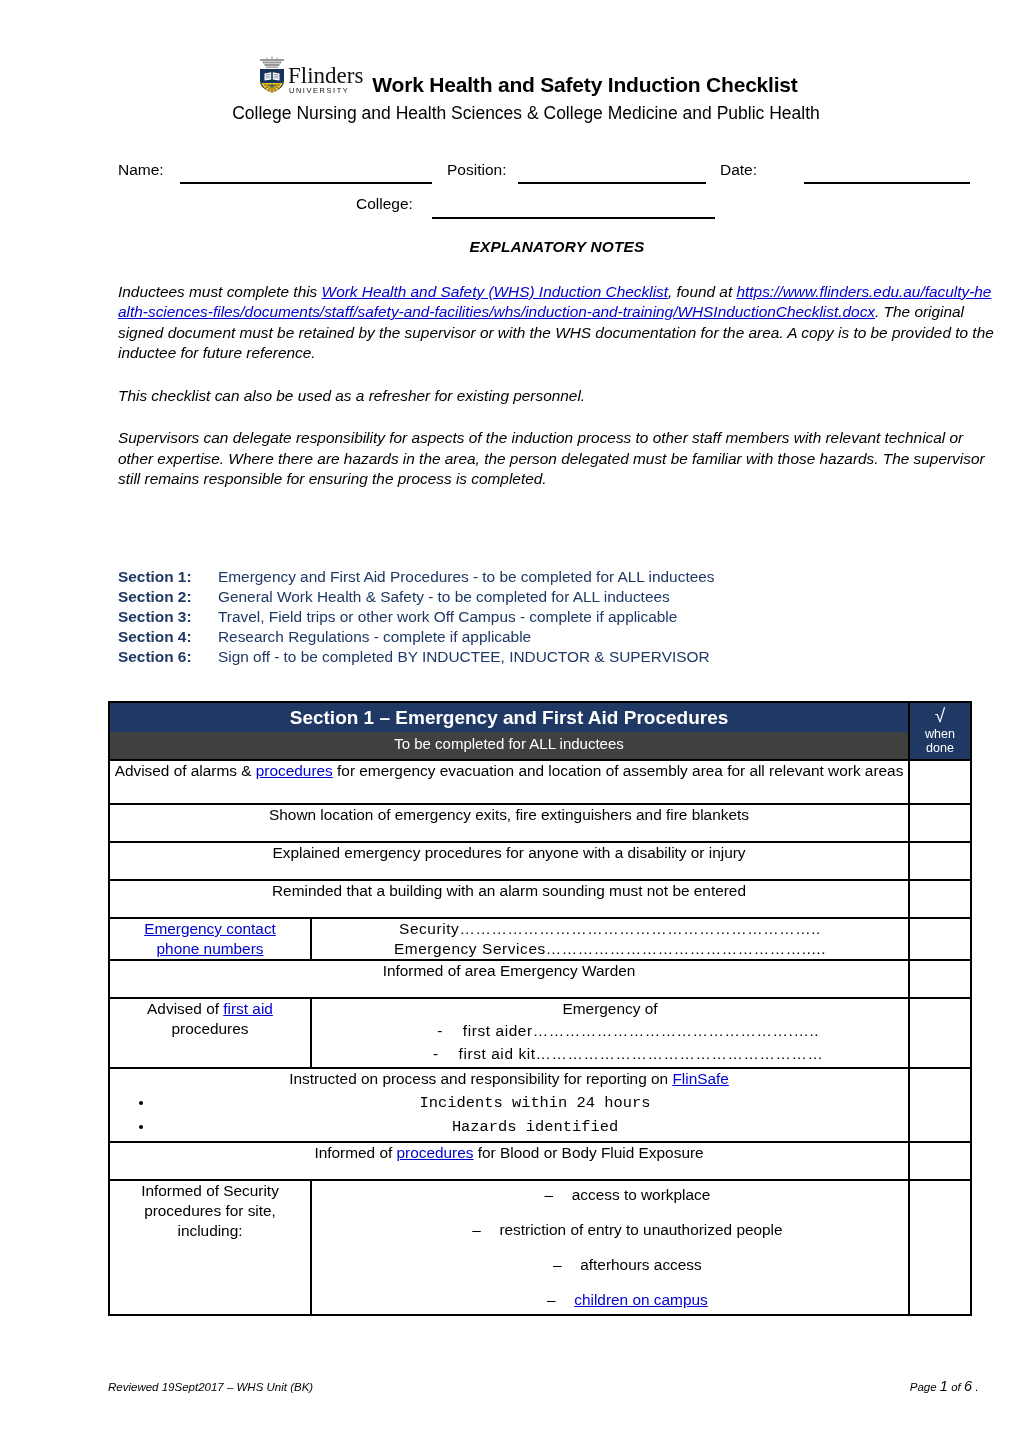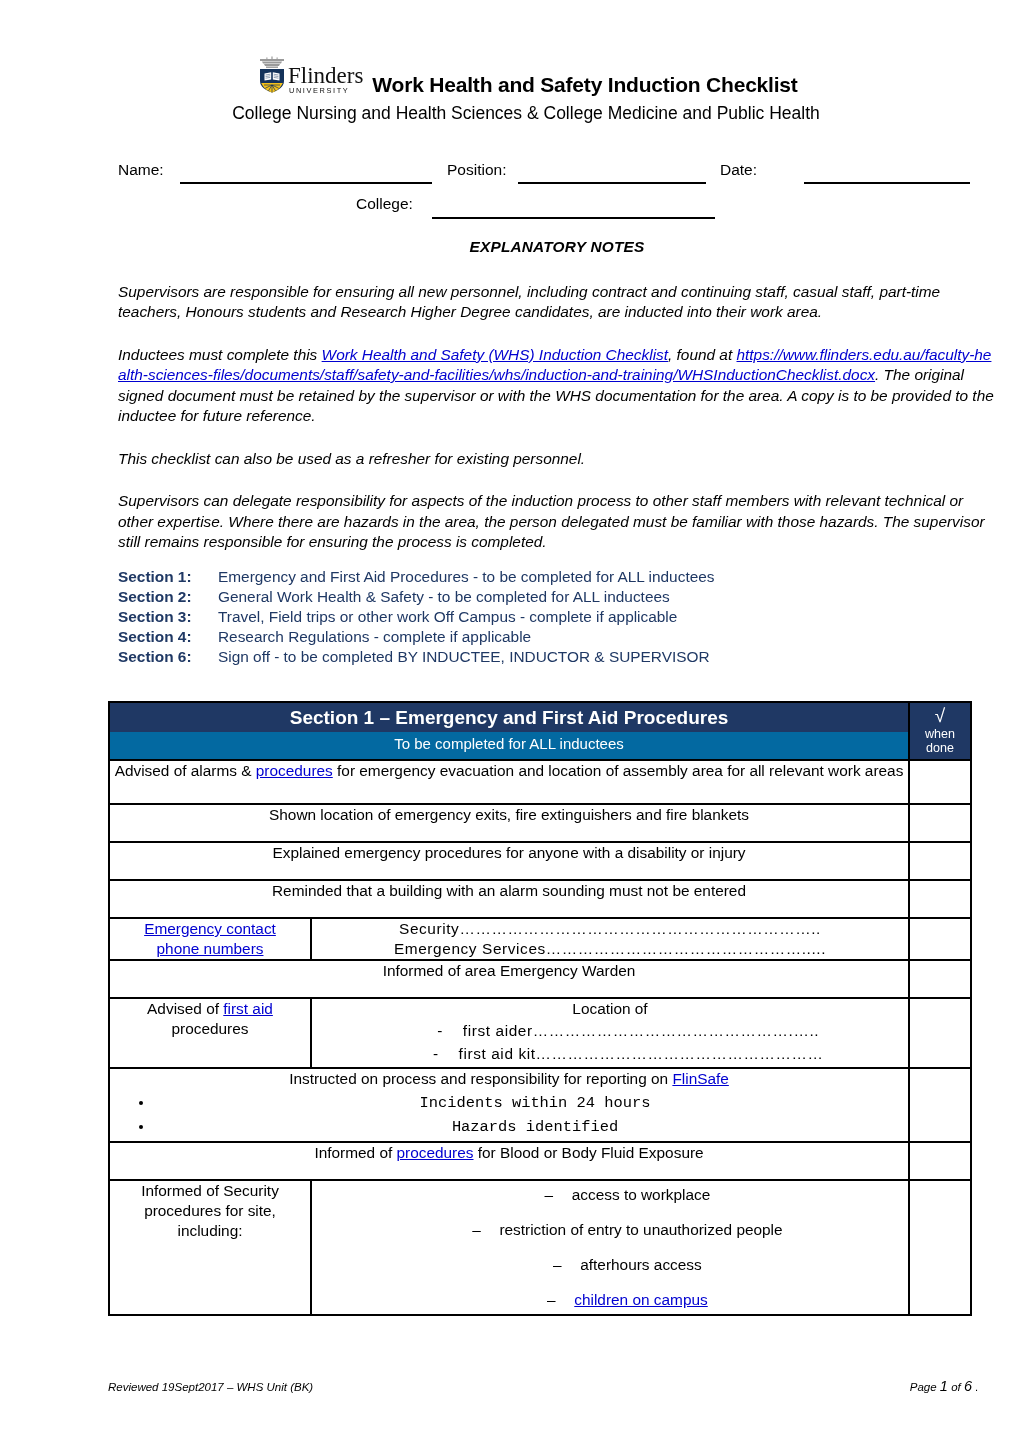--- a/index.html
+++ b/index.html
@@ -156,21 +156,21 @@
     background: #1f3864;
     color: #ffffff;
     text-align: center !important;
     font-size: 19px;
     font-weight: bold !important;
     line-height: 24px;
     padding: 3px 4px 2px 4px !important;
     border-bottom: none !important;
   }
   .hdr-sub {
-    background: #0369a1;
+    background: #404040;
     color: #ffffff;
     text-align: center !important;
     font-size: 15px;
     line-height: 19px;
     padding: 2px 4px 6px 4px !important;
     border-top: none !important;
   }
   .hdr-check {
     background: #1f3864;
     color: #ffffff;
@@ -325,21 +325,20 @@
 
     <span class="fld-label" style="left:720px; top:8px;">Date:</span>
     <span class="fld-line" style="left:804px; top:30px; width:166px;"></span>
 
     <span class="fld-label" style="left:356px; top:42px;">College:</span>
     <span class="fld-line" style="left:432px; top:65px; width:283px;"></span>
   </div>
 
   <div class="notes">
     <div class="notes-heading">EXPLANATORY NOTES</div>
-    <p>Supervisors are responsible for ensuring all new personnel, including contract and continuing staff, casual staff, part-time teachers, Honours students and Research Higher Degree candidates, are inducted into their work area.</p>
     <p><span>Inductees must complete this </span><span class="lnk">Work Health and Safety (WHS) Induction Checklist</span><span>, found at </span><span class="lnk-url">https://www.flinders.edu.au/faculty-health-sciences-files/documents/staff/safety-and-facilities/whs/induction-and-training/WHSInductionChecklist.docx</span><span>. The original signed document must be retained by the supervisor or with the WHS documentation for the area. A copy is to be provided to the inductee for future reference.</span></p>
     <p>This checklist can also be used as a refresher for existing personnel.</p>
     <p>Supervisors can delegate responsibility for aspects of the induction process to other staff members with relevant technical or other expertise. Where there are hazards in the area, the person delegated must be familiar with those hazards. The supervisor still remains responsible for ensuring the process is completed.</p>
   </div>
 
   <div class="section-list">
     <div class="section-line">
       <span class="sec-key">Section 1:</span>
       <span class="sec-desc">Emergency and First Aid Procedures - to be completed for ALL inductees</span>
     </div>
@@ -414,21 +413,21 @@
         </tr>
 
         <tr>
           <td colspan="2" class="cell" style="height:36px;">Informed of area Emergency Warden</td>
           <td class="col-check"></td>
         </tr>
 
         <tr>
           <td class="cell cell-narrow vmid"><span>Advised of </span><span class="lnk">first aid</span><span> procedures</span></td>
           <td class="cell">
-            <div>Location of</div>
+            <div>Emergency of</div>
             <ul class="hyph">
               <li><span class="dsh">-</span><span class="dots">first aider………………………………………….…..</span></li>
               <li><span class="dsh">-</span><span class="dots">first aid kit………………………………………………</span></li>
             </ul>
           </td>
           <td class="col-check"></td>
         </tr>
 
         <tr>
           <td colspan="2" class="cell">

